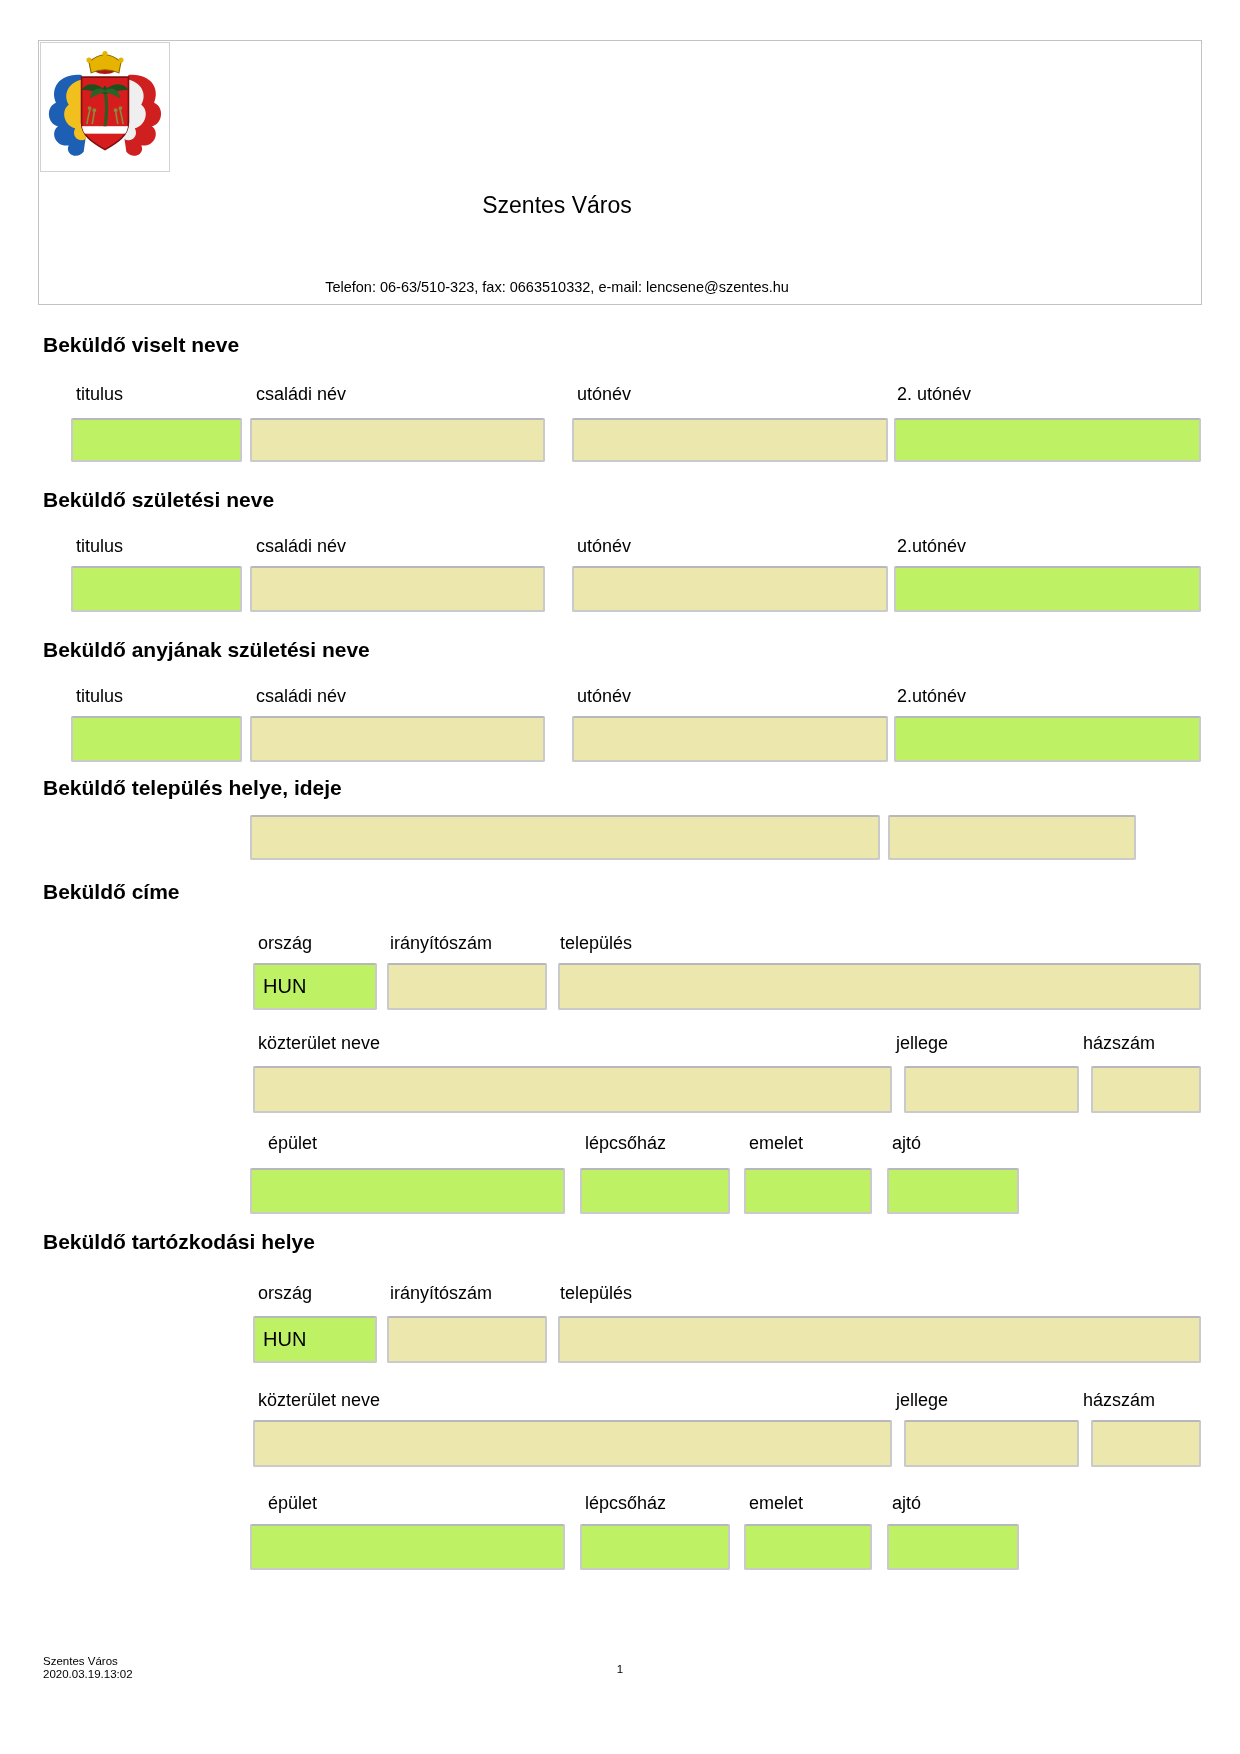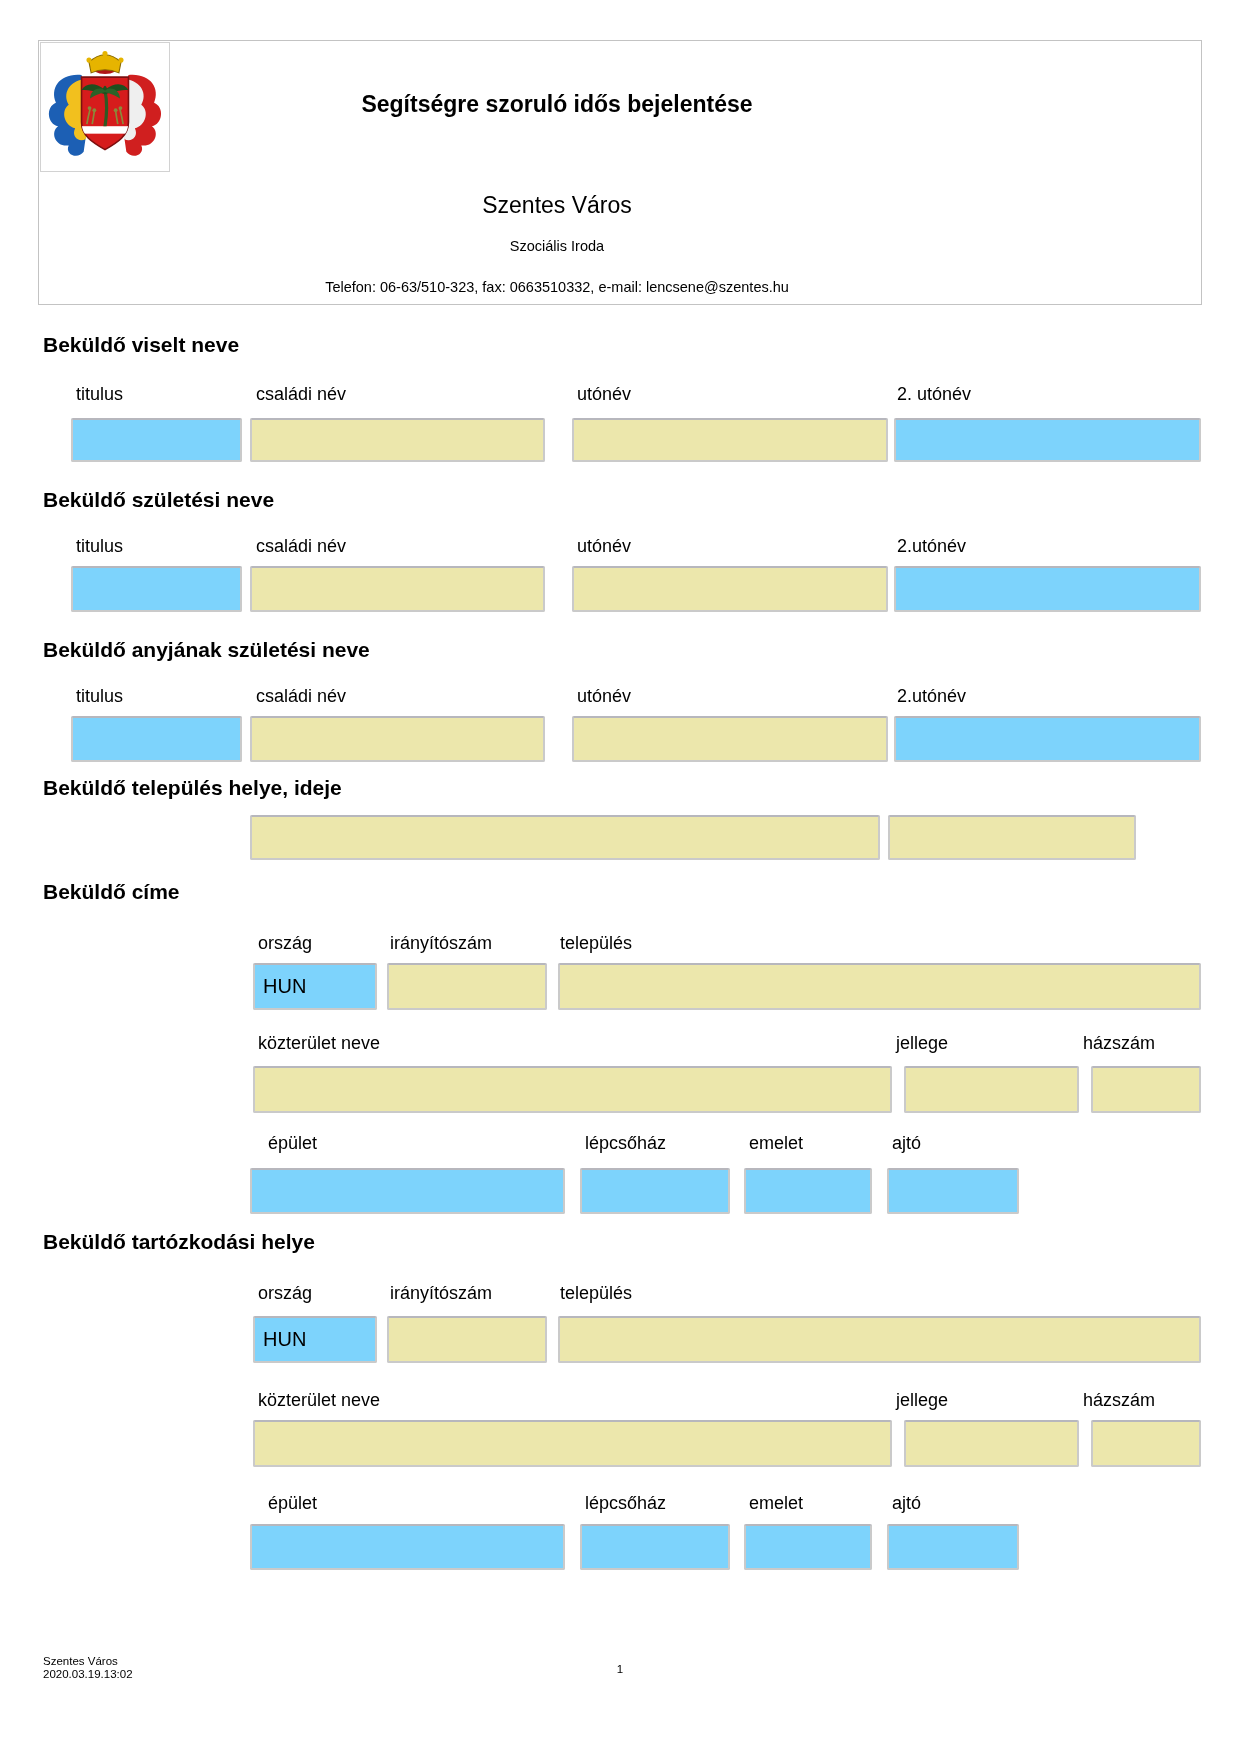--- a/index.html
+++ b/index.html
@@ -16,21 +16,21 @@
   .h-small{font-size:14.5px;line-height:19px;}
   .h-office{top:196px;}
   .h-addr{top:218px;}
   .h-contact{top:237px;text-align:center;}
   
   .hd{position:absolute;left:43px;font-size:21px;font-weight:bold;white-space:nowrap;}
   .lb{position:absolute;font-size:18px;white-space:nowrap;}
   .fld{position:absolute;box-sizing:border-box;height:46px;border:2px solid #cacaca;border-top-color:#b7b7bd;
        border-radius:2px;font-size:20px;line-height:42px;padding-left:8px;overflow:hidden;}
   .y{background:#ECE7AC;}
-  .w{background:#7dd3fc;}
+  .w{background:#bef264;}
   
   .nc1{left:71px;width:171px}.nc2{left:250px;width:295px}.nc3{left:572px;width:316px}.nc4{left:894px;width:307px}
   .nl1{left:76px}.nl2{left:256px}.nl3{left:577px}.nl4{left:897px}
   
   .bc1{left:250px;width:630px}.bc2{left:888px;width:248px}
   
   .ac1{left:253px;width:124px}.ac2{left:387px;width:160px}.ac3{left:558px;width:643px}
   .aL1{left:258px}.aL2{left:390px}.aL3{left:560px}
   .kc1{left:253px;width:639px}.kc2{left:904px;width:175px}.kc3{left:1091px;width:110px}
   .kL1{left:258px}.kL2{left:896px}.kL3{left:1083px}
@@ -82,23 +82,21 @@
           <path d="M74,62 q2,8 3,14 M70,64 q1,7 2,12" stroke="#8a8a3a" stroke-width="1.6" fill="none"></path>
           <circle cx="45.5" cy="61" r="1.8" fill="#8a8a3a"></circle>
             <circle cx="50" cy="63" r="1.8" fill="#8a8a3a"></circle>
           <circle cx="74.5" cy="61" r="1.8" fill="#8a8a3a"></circle>
             <circle cx="70" cy="63" r="1.8" fill="#8a8a3a"></circle>
         </g>
       </svg>
     </div>
 
 
-    <div class="h-center h-title">Segítségre szoruló idős bejelentése</div>
     <div class="h-center h-org">Szentes Város</div>
-    <div class="h-center h-small h-office">Szociális Iroda</div>
     <div class="h-center h-small h-contact">Telefon: 06-63/510-323, fax: 0663510332, e-mail: lencsene@szentes.hu</div>
   </div>
 
   <div class="hd" style="top:333px">Beküldő viselt neve</div>
   <div class="lb nl1" style="top:384px">titulus</div>
   <div class="lb nl2" style="top:384px">családi név</div>
   <div class="lb nl3" style="top:384px">utónév</div>
   <div class="lb nl4" style="top:384px">2. utónév</div>
   <div class="fld w nc1" style="top:418px;height:44px"></div>
   <div class="fld y nc2" style="top:418px;height:44px"></div>

